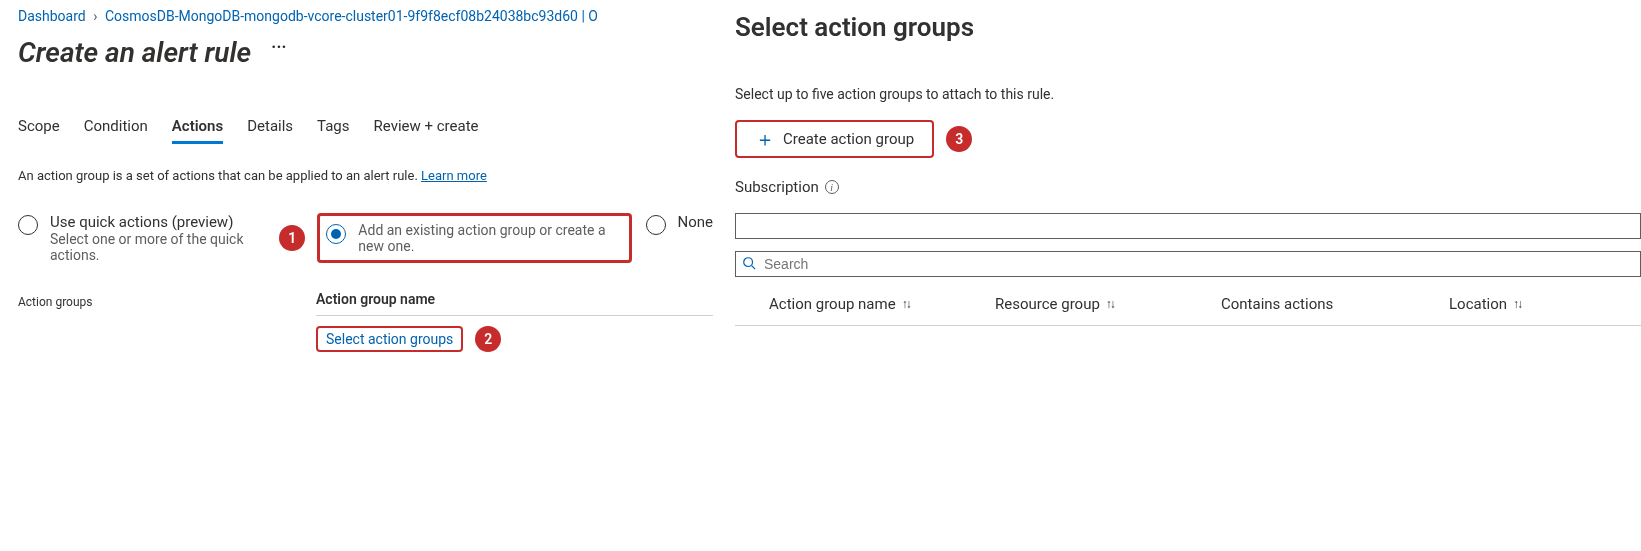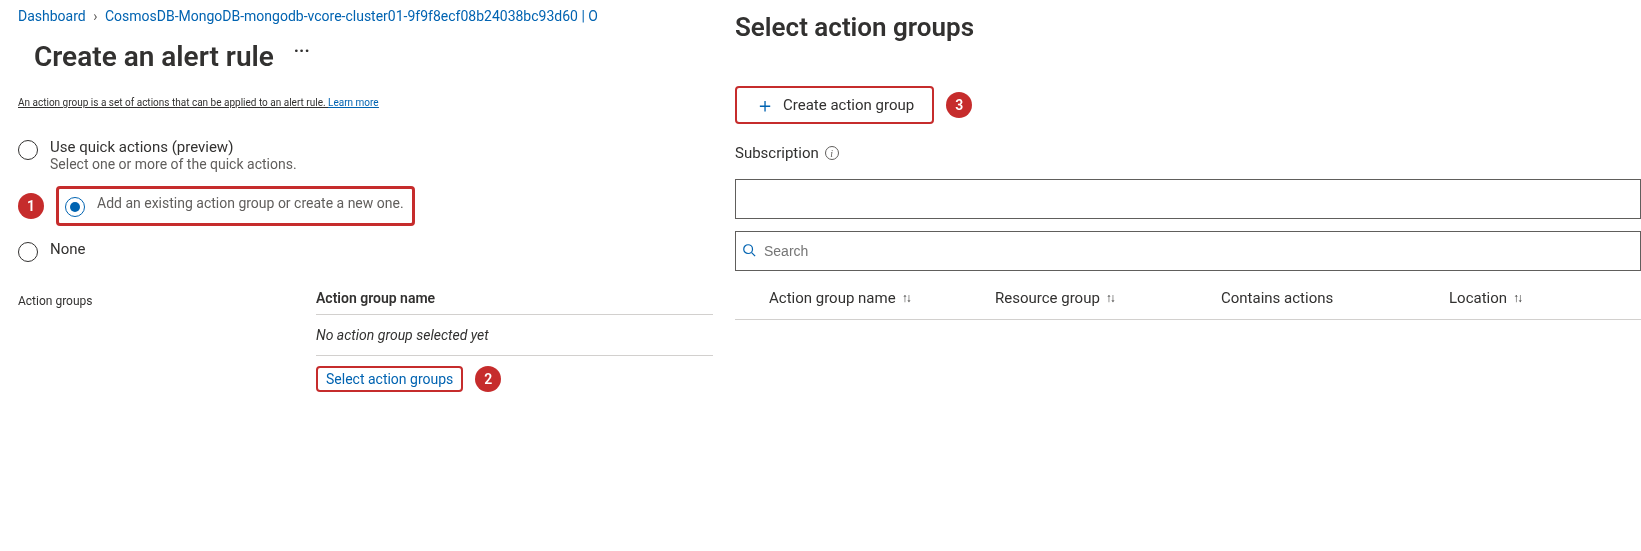--- a/index.html
+++ b/index.html
@@ -29,52 +29,52 @@
     font-size: 14px;
     margin-bottom: 12px;
     white-space: nowrap;
     overflow: hidden;
   }
   .breadcrumb a { color: #0063b1; text-decoration: none; }
   .breadcrumb .sep { color: #605e5c; margin: 0 4px; }
   .page-title {
     font-size: 28px;
     font-weight: 600;
-    margin: 16px;
+    margin: 0;
     display: flex;
     align-items: flex-start;
     gap: 20px;
+    font-style: italic;
   }
   .ellipsis { font-size: 18px; color: #323130; cursor: pointer; }
   .tabs {
     display: flex;
     gap: 24px;
     margin-top: 48px;
     font-size: 15px;
   }
   .tab { cursor: pointer; padding-bottom: 6px; color: #323130; }
   .tab.active { font-weight: 600; border-bottom: 3px solid #0078d4; }
   .description {
     margin-top: 24px;
-    font-size: 10px;
-    text-decoration: underline;
+    font-size: 13px;
   }
   .description a { color: #0063b1; text-decoration: underline; }
 
   .form-row {
     display: flex;
     align-items: flex-start;
     margin-top: 30px;
   }
   .form-label {
     width: 298px;
     font-size: 14px;
     padding-top: 2px;
   }
-  .radio-group { display: flex; flex-direction: column; gap: 14px; }
+  .radio-group { display: flex; flex-direction: row; gap: 14px; }
   .radio-item {
     display: flex;
     align-items: flex-start;
     gap: 12px;
   }
   .radio {
     width: 20px; height: 20px;
     border: 1px solid #323130;
     border-radius: 50%;
     display: inline-flex;
@@ -192,21 +192,21 @@
     display:inline-flex;
     align-items:center;
     justify-content:center;
     font-size:10px;
     color:#605e5c;
     font-style: italic;
     font-family: Georgia, serif;
   }
   .textbox {
     width: 100%;
-    height: 40px;
+    height: 26px;
     border: 1px solid #605e5c;
     padding: 0 6px;
     font-size: 14px;
     display:flex;
     align-items:center;
     gap:6px;
     color:#605e5c;
   }
   .textbox input {
     border:0; outline:0; flex:1; font-size:14px; background:transparent;
@@ -240,20 +240,28 @@
       <a href="#">Dashboard</a>
       <span class="sep">›</span>
       <a href="#">CosmosDB-MongoDB-mongodb-vcore-cluster01-9f9f8ecf08b24038bc93d60 | O</a>
     </div>
 
     <h1 class="page-title">
       <span>Create an alert rule</span>
       <span class="ellipsis">···</span>
     </h1>
 
+    <div class="tabs">
+      <div class="tab">Scope</div>
+      <div class="tab">Condition</div>
+      <div class="tab active">Actions</div>
+      <div class="tab">Details</div>
+      <div class="tab">Tags</div>
+      <div class="tab">Review + create</div>
+    </div>
 
     <div class="description">
       <span>An action group is a set of actions that can be applied to an alert rule. </span>
       <a href="#">Learn more</a>
     </div>
 
     <div class="form-row">
       <div class="radio-group">
 
         <div class="radio-item">
@@ -283,33 +291,33 @@
           </span>
         </div>
 
       </div>
     </div>
 
     <div class="ag-section">
       <div class="ag-left">Action groups</div>
       <div class="ag-right">
         <div class="ag-header">Action group name</div>
-        <div class="ag-empty">No action group selected yet</div>
         <div class="ag-link-row">
           <span class="callout-box thin">
             <span class="link">Select action groups</span>
           </span>
           <span class="callout-badge">2</span>
         </div>
       </div>
     </div>
   </div>
 
   <div class="right">
     <h2 class="panel-title">Select action groups</h2>
+    <div class="panel-desc">Select up to five action groups to attach to this rule.</div>
 
     <div class="create-row">
       <span class="callout-box thin">
         <span class="create-btn">
           <span class="plus">＋</span>
           <span>Create action group</span>
         </span>
       </span>
       <span class="callout-badge">3</span>
     </div>

